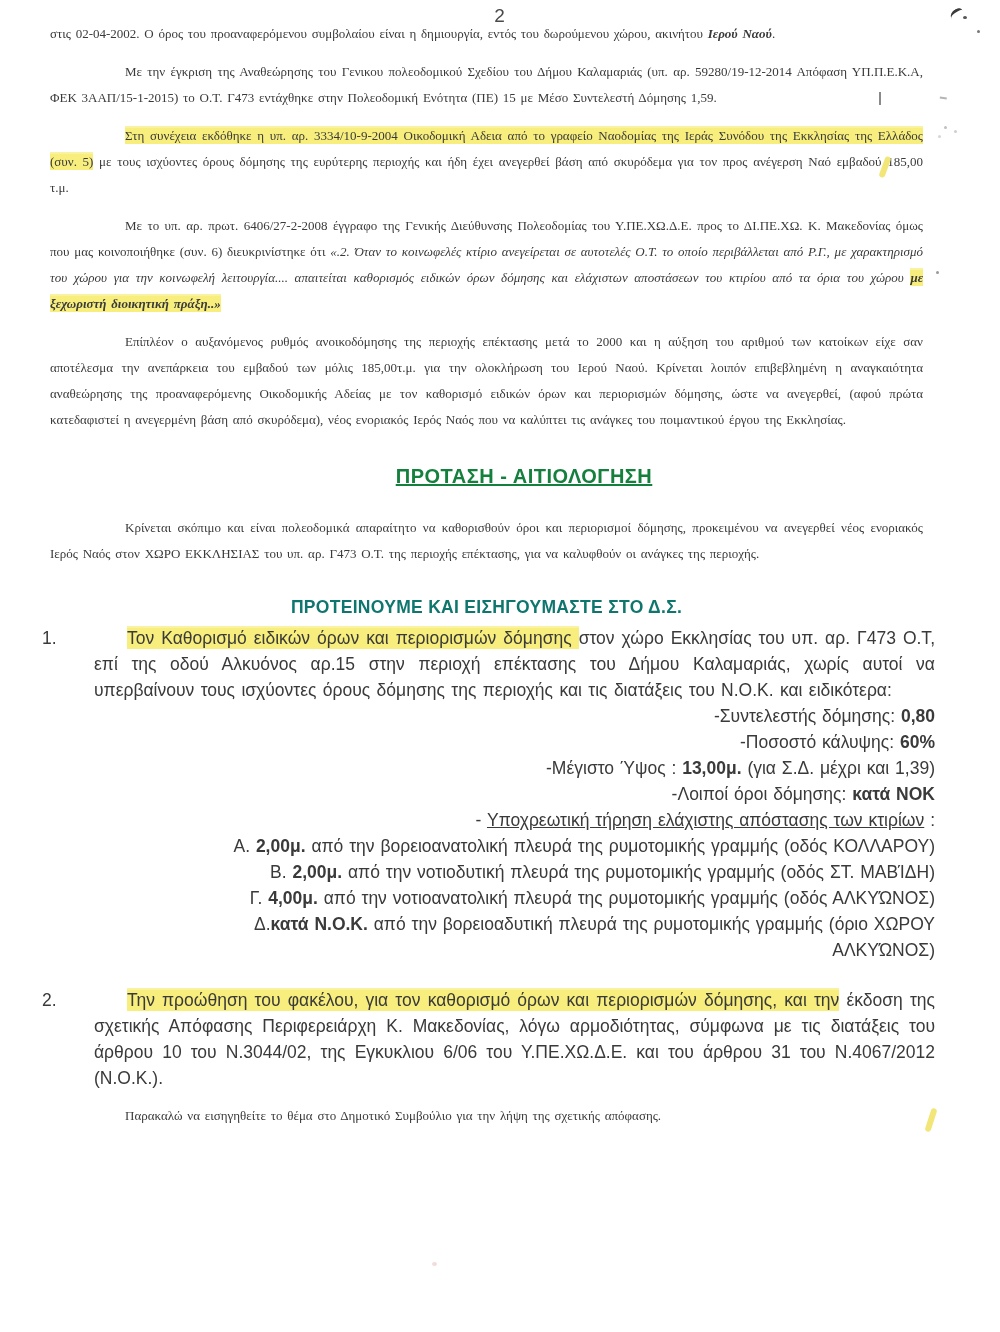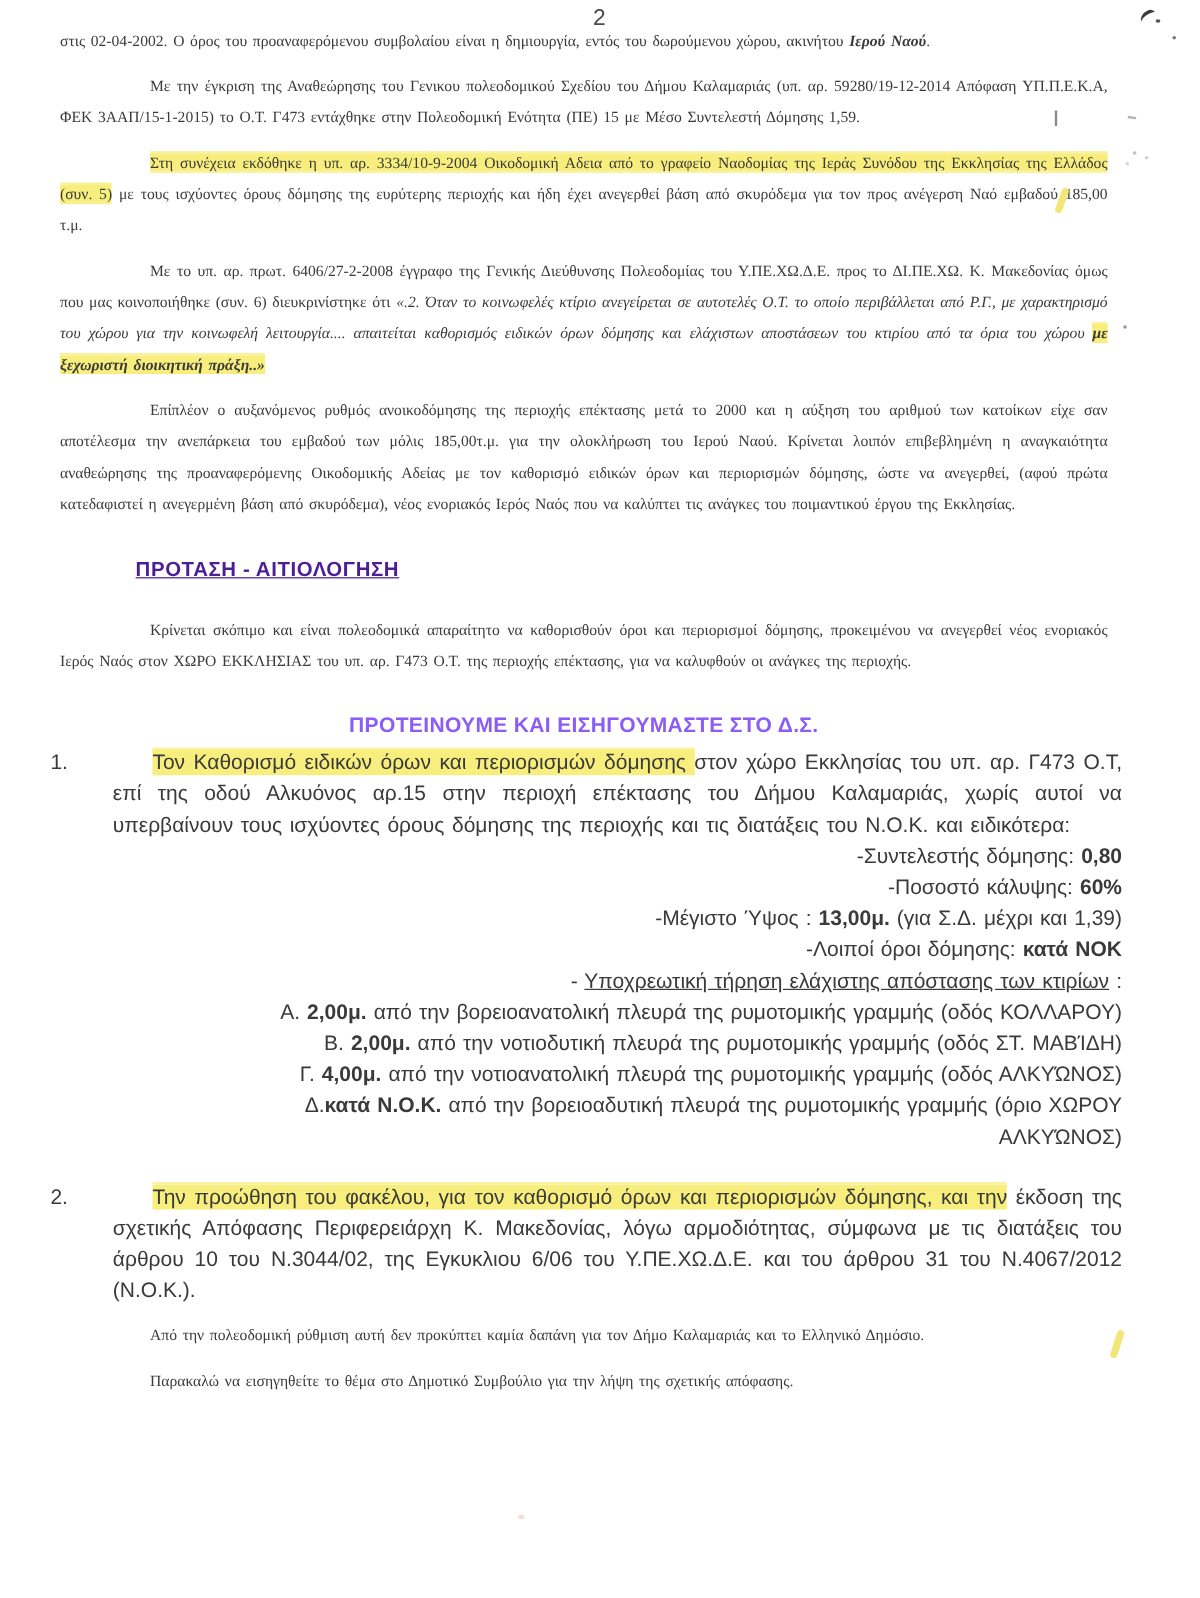--- a/index.html
+++ b/index.html
@@ -8,26 +8,26 @@
     font-family:"Liberation Sans","DejaVu Sans",sans-serif;
     color:#3a3a3a;overflow:hidden;
   }
   .page{position:absolute;inset:0;background:#fff;}
   .content{position:absolute;left:38px;top:0;width:897px;}
   .pageno{text-align:center;font-size:19px;color:#4a4a4a;padding-top:5px;letter-spacing:1px;}
   .para{font-size:13px;line-height:26px;text-align:justify;margin:12px;word-spacing:1.5px;font-family:Liberation Serif, serif;}
   .indent{text-indent:75px;}
   .mt-first{margin-top:21px;}
   .heading{
-    font-size:17px;font-weight:bold;text-decoration:underline;
-    margin:32px 0 0 75px;letter-spacing:.5px;color:#4c1d95;
+    font-size:20px;font-weight:bold;text-decoration:underline;
+    margin:32px 0 0 75px;letter-spacing:.5px;color:#15803d;text-align:center;
   }
   .p-after-heading{margin-top:27px;}
   .center-line{text-align:center;font-size:17.5px;line-height:26px;margin-top:21px;}
-  .center-bold{font-weight:bold;margin-top:27px;letter-spacing:.3px;color:#8b5cf6;}
+  .center-bold{font-weight:bold;margin-top:27px;letter-spacing:.3px;color:#0f766e;}
   .item{position:relative;padding-left:44px;margin-top:5px;}
   .item2{margin-top:24px;}
   .item-num{position:absolute;left:4px;top:0;font-size:17.5px;line-height:26px;}
   .item-body{font-size:17.5px;line-height:26px;text-align:justify;text-indent:33px;word-spacing:1.5px;margin-left:12px;}
   .spec{font-size:17.5px;line-height:26px;text-align:right;word-spacing:1px;}
   .spec-letter{padding-left:9px;}
   .outdent{margin-left:-44px;}
   .b{font-weight:bold;}
   .i{font-style:italic;}
   .u{text-decoration:underline;}
@@ -84,21 +84,20 @@
       <div class="spec spec-letter"><span>Γ. </span><span class="b">4,00μ.</span><span> από την νοτιοανατολική πλευρά της ρυμοτομικής γραμμής (οδός ΑΛΚΥΏΝΟΣ)</span></div>
       <div class="spec spec-letter"><span>Δ.</span><span class="b">κατά Ν.Ο.Κ.</span><span> από την βορειοαδυτική πλευρά της ρυμοτομικής γραμμής (όριο ΧΩΡΟΥ</span></div>
       <div class="spec outdent"><span>ΑΛΚΥΏΝΟΣ)</span></div>
     </div>
 
     <div class="item item2">
       <span class="item-num">2.</span>
       <div class="item-body"><span class="hl">Την προώθηση του φακέλου, για τον καθορισμό όρων και περιορισμών δόμησης, και την</span><span> έκδοση της σχετικής Απόφασης Περιφερειάρχη Κ. Μακεδονίας, λόγω αρμοδιότητας, σύμφωνα με τις διατάξεις του άρθρου 10 του Ν.3044/02, της Εγκυκλιου 6/06 του Υ.ΠΕ.ΧΩ.Δ.Ε. και του άρθρου 31 του Ν.4067/2012 (Ν.Ο.Κ.).</span></div>
     </div>
 
-    <p class="para indent"><span>Από την πολεοδομική ρύθμιση αυτή δεν προκύπτει καμία δαπάνη για τον Δήμο Καλαμαριάς και το Ελληνικό Δημόσιο.</span></p>
 
     <p class="para indent"><span>Παρακαλώ να εισηγηθείτε το θέμα στο Δημοτικό Συμβούλιο για την λήψη της σχετικής απόφασης.</span></p>
 
   </div>
 
   <div class="artifact squiggle"></div>
   <div class="artifact squiggle2"></div>
   <div class="artifact dot1"></div>
   <div class="artifact dash1"></div>
   <div class="artifact faint1"></div>

